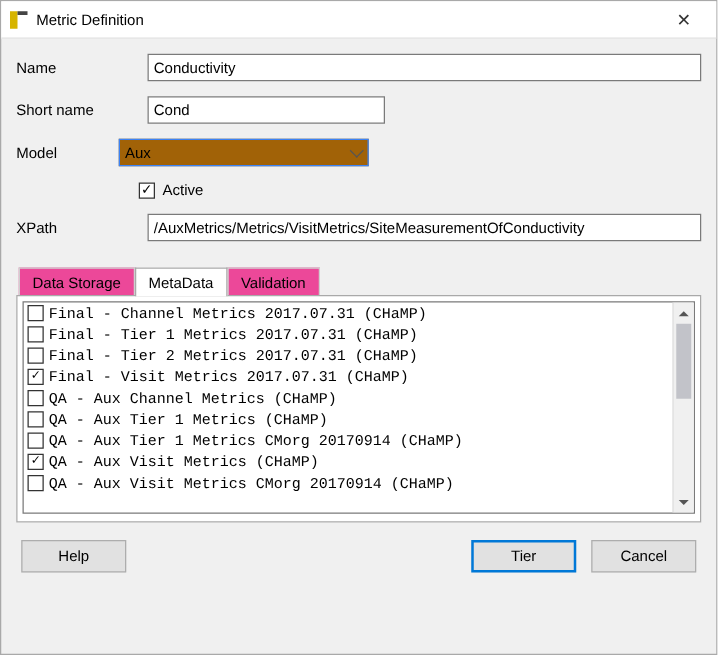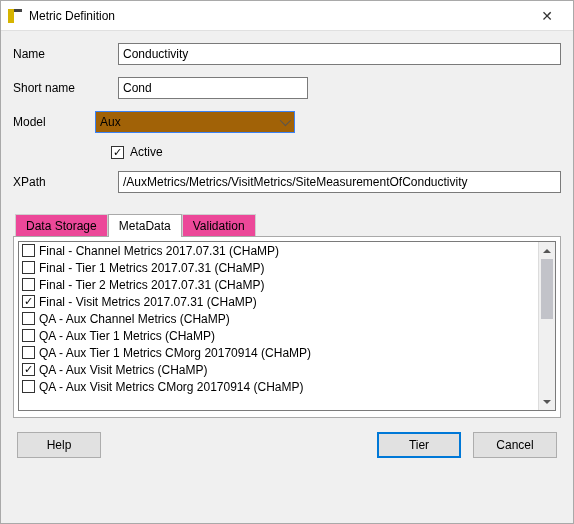--- a/index.html
+++ b/index.html
@@ -133,20 +133,21 @@
     background: #fff;
     border-color: #a9a9a9;
     z-index: 2;
   }
   .tab-panel {
     border: 1px solid #a9a9a9;
     background: #fff;
     padding: 4px;
     height: 182px;
     position: relative;
+    font-family: Liberation Mono, monospace;
   }
   .listbox {
     border: 1px solid #7a7a7a;
     background: #fff;
     height: 170px;
     overflow: hidden;
     position: relative;
   }
   .list-inner {
     position: absolute;

